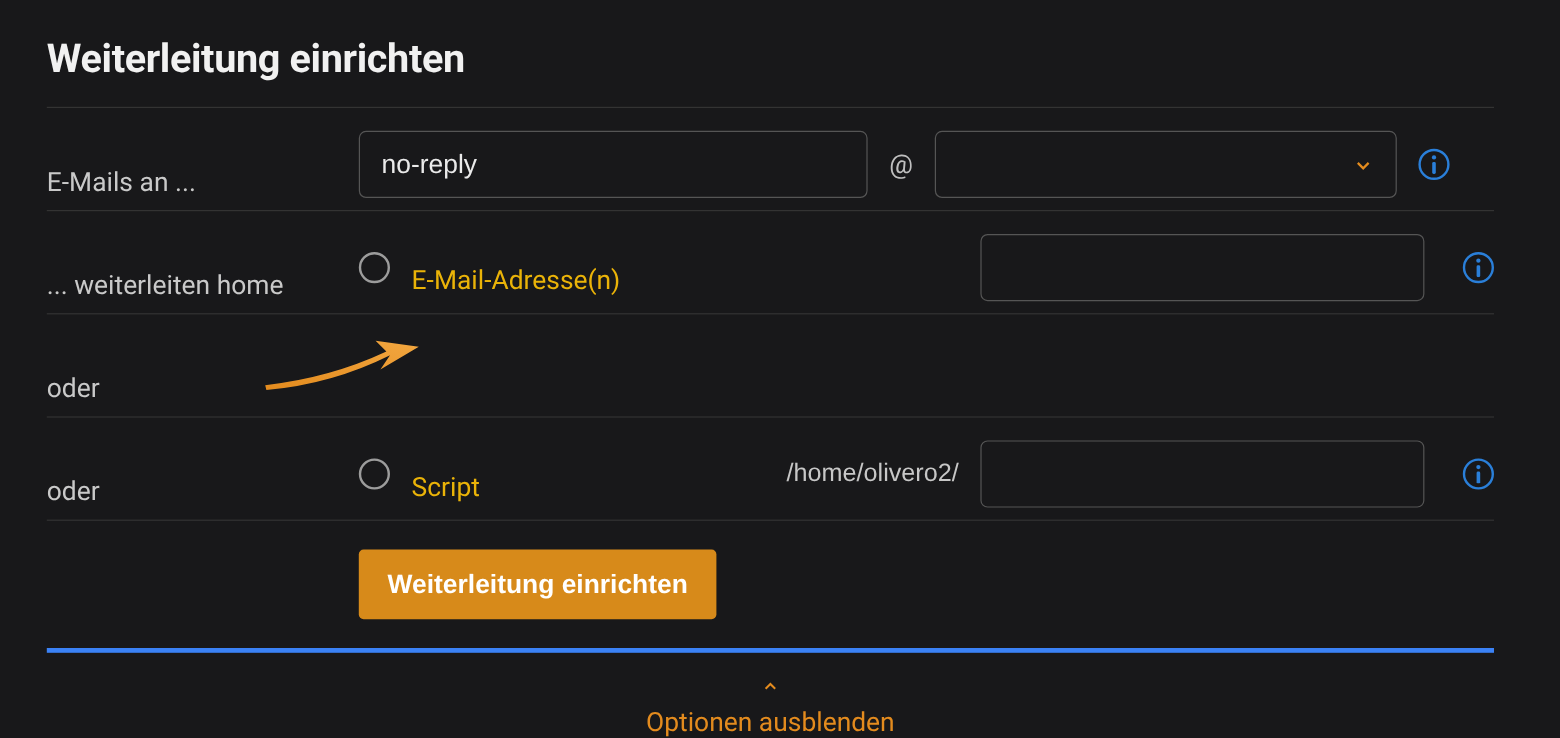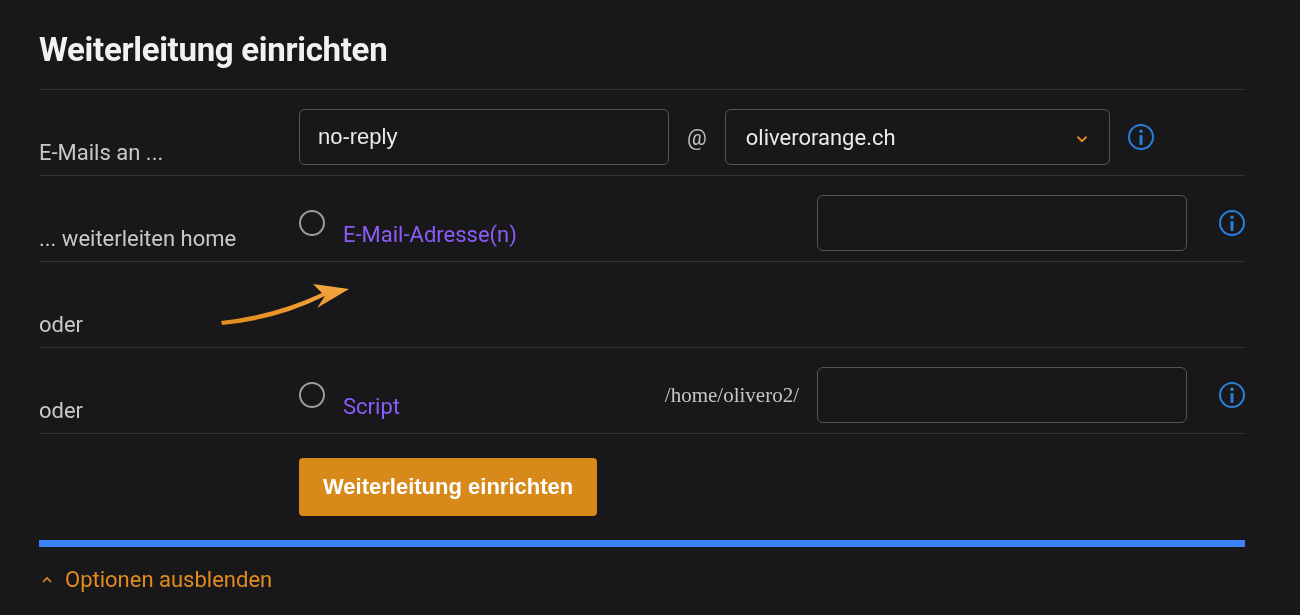--- a/index.html
+++ b/index.html
@@ -45,21 +45,21 @@
   input[type="text"] {
     background: #18181a;
     border: 1px solid #555;
     border-radius: 6px;
     height: 56px;
     padding: 0 18px;
     color: #eaeaea;
     font-size: 22px;
     outline: none;
   }
-  .input-name { width: 370px; }
+  .input-name { width: 424px; }
   .at { font-size: 22px; color: #bfbfbf; }
   .select {
     background: #18181a;
     border: 1px solid #555;
     border-radius: 6px;
     height: 56px;
     padding: 0 50px 0 20px;
     color: #eaeaea;
     font-size: 22px;
     display: flex;
@@ -100,45 +100,46 @@
   }
   .radio.checked { border-color: #e38b1e; }
   .radio.checked::after {
     content: "";
     width: 13px; height: 13px;
     background: #e38b1e;
     border-radius: 50%;
   }
   .radio-label {
     font-size: 22px;
-    color: #8b5cf6;
+    color: #eab308;
     margin-top: 22px;
   }
   .input-dest { width: 370px; margin-left: auto; margin-right: 14px; }
-  .monopath { font-family: Liberation Serif, serif; font-size: 21px; color: #c7c7c7; white-space:nowrap; }
+  .monopath { font-family: Liberation Sans, sans-serif; font-size: 21px; color: #c7c7c7; white-space:nowrap; }
   .input-script { width: 370px; margin-right: 14px; }
   .btn-primary {
     background: #d78a1a;
     color: #fff;
     font-size: 22px;
     font-weight: 700;
     border: none;
     border-radius: 4px;
     padding: 16px 24px;
     cursor: pointer;
   }
   .options-toggle {
     display: flex;
     align-items: center;
     gap: 10px;
     color: #e38b1e;
     font-size: 22px;
     padding: 20px 0 0 0;
     cursor: pointer;
-    border-top: 7px solid #3b82f6;
+    border-top: 4px solid #3b82f6;
+    flex-direction: column;
   }
   .options-toggle .chev-up {
     width: 16px; height: 16px;
   }
   .arrow-annot {
     position: absolute;
     left: 178px;
     top: 50%;
     transform: translateY(-50%);
     pointer-events: none;
@@ -151,21 +152,20 @@
 
 <div class="panel">
   <h1 class="title">Weiterleitung einrichten</h1>
 
   <div class="row first">
     <div class="label-col">E-Mails an ...</div>
     <div class="content-col">
       <input type="text" class="input-name" value="no-reply" style="">
       <span class="at">@</span>
       <div class="select">
-        <span>oliverorange.ch</span>
         <span class="chevron">
           <svg viewBox="0 0 24 24" fill="none" stroke="currentColor" stroke-width="2.5">
               <polyline points="6 9 12 15 18 9"></polyline>
             </svg>
         </span>
       </div>
       <span class="info-icon">
         <svg viewBox="0 0 6 16" fill="currentColor">
             <circle cx="3" cy="2.2" r="1.8"></circle>
             <rect x="1.5" y="6" width="3" height="10" rx="1.2"></rect>

